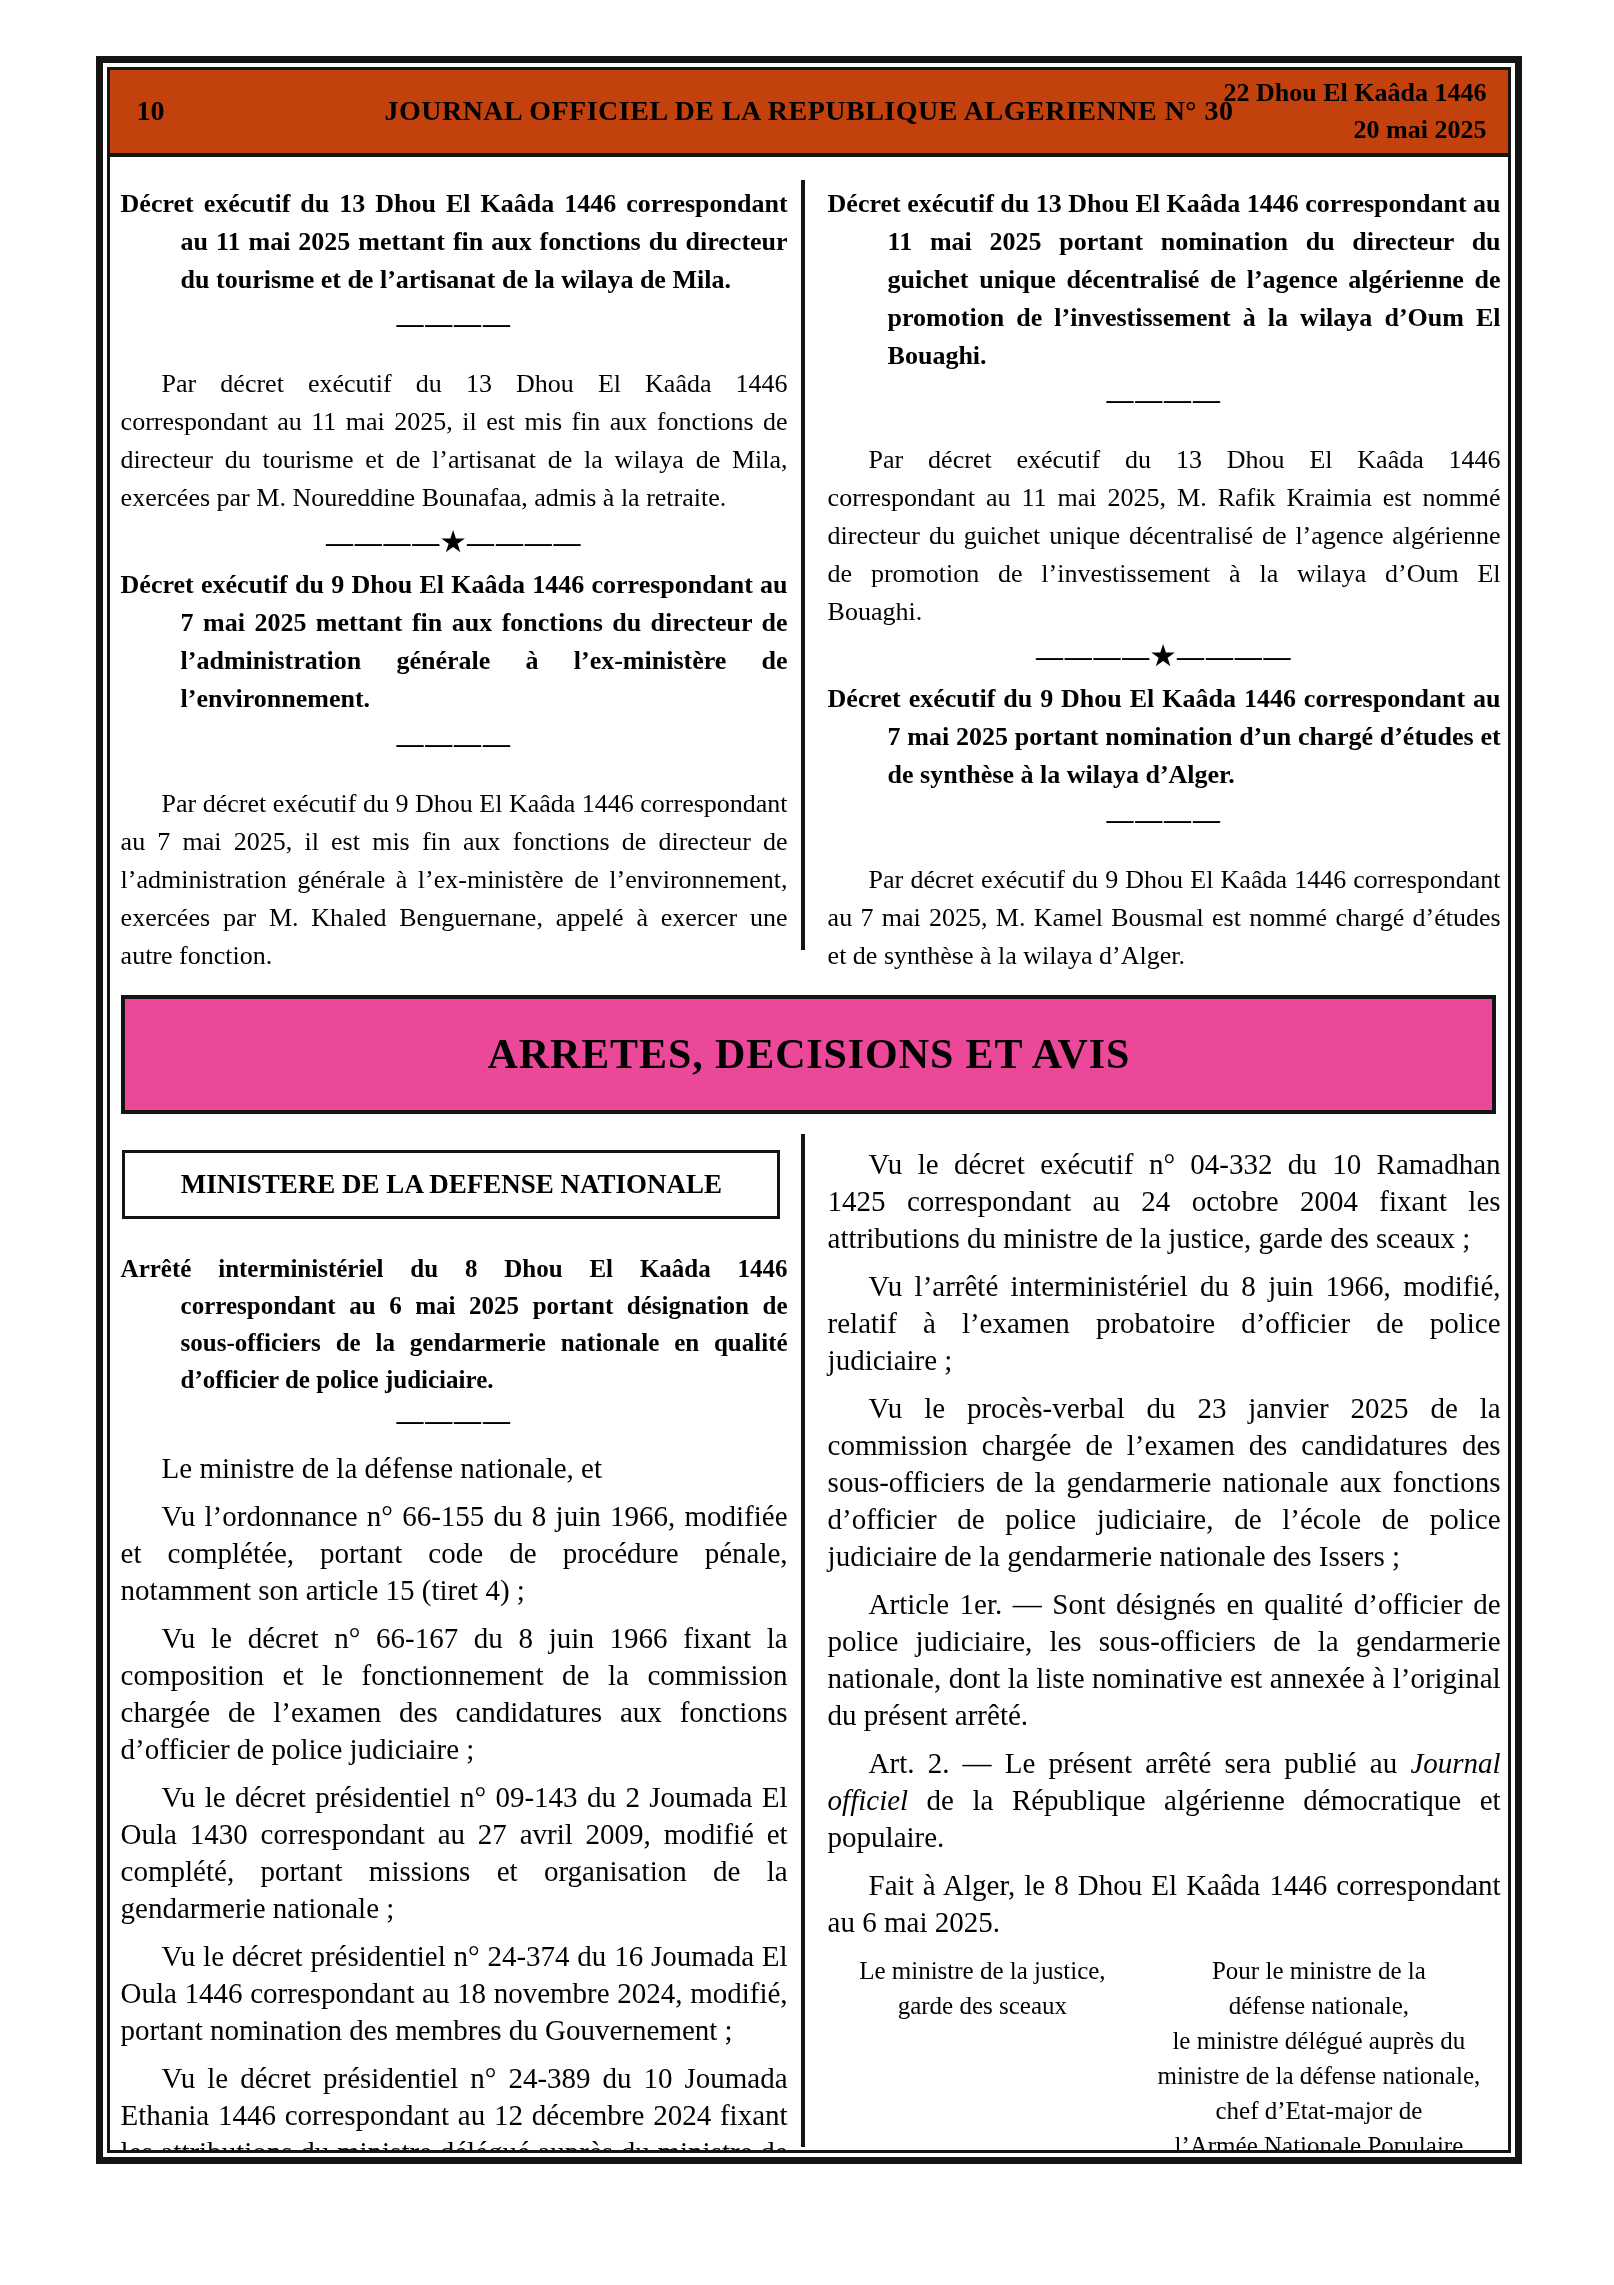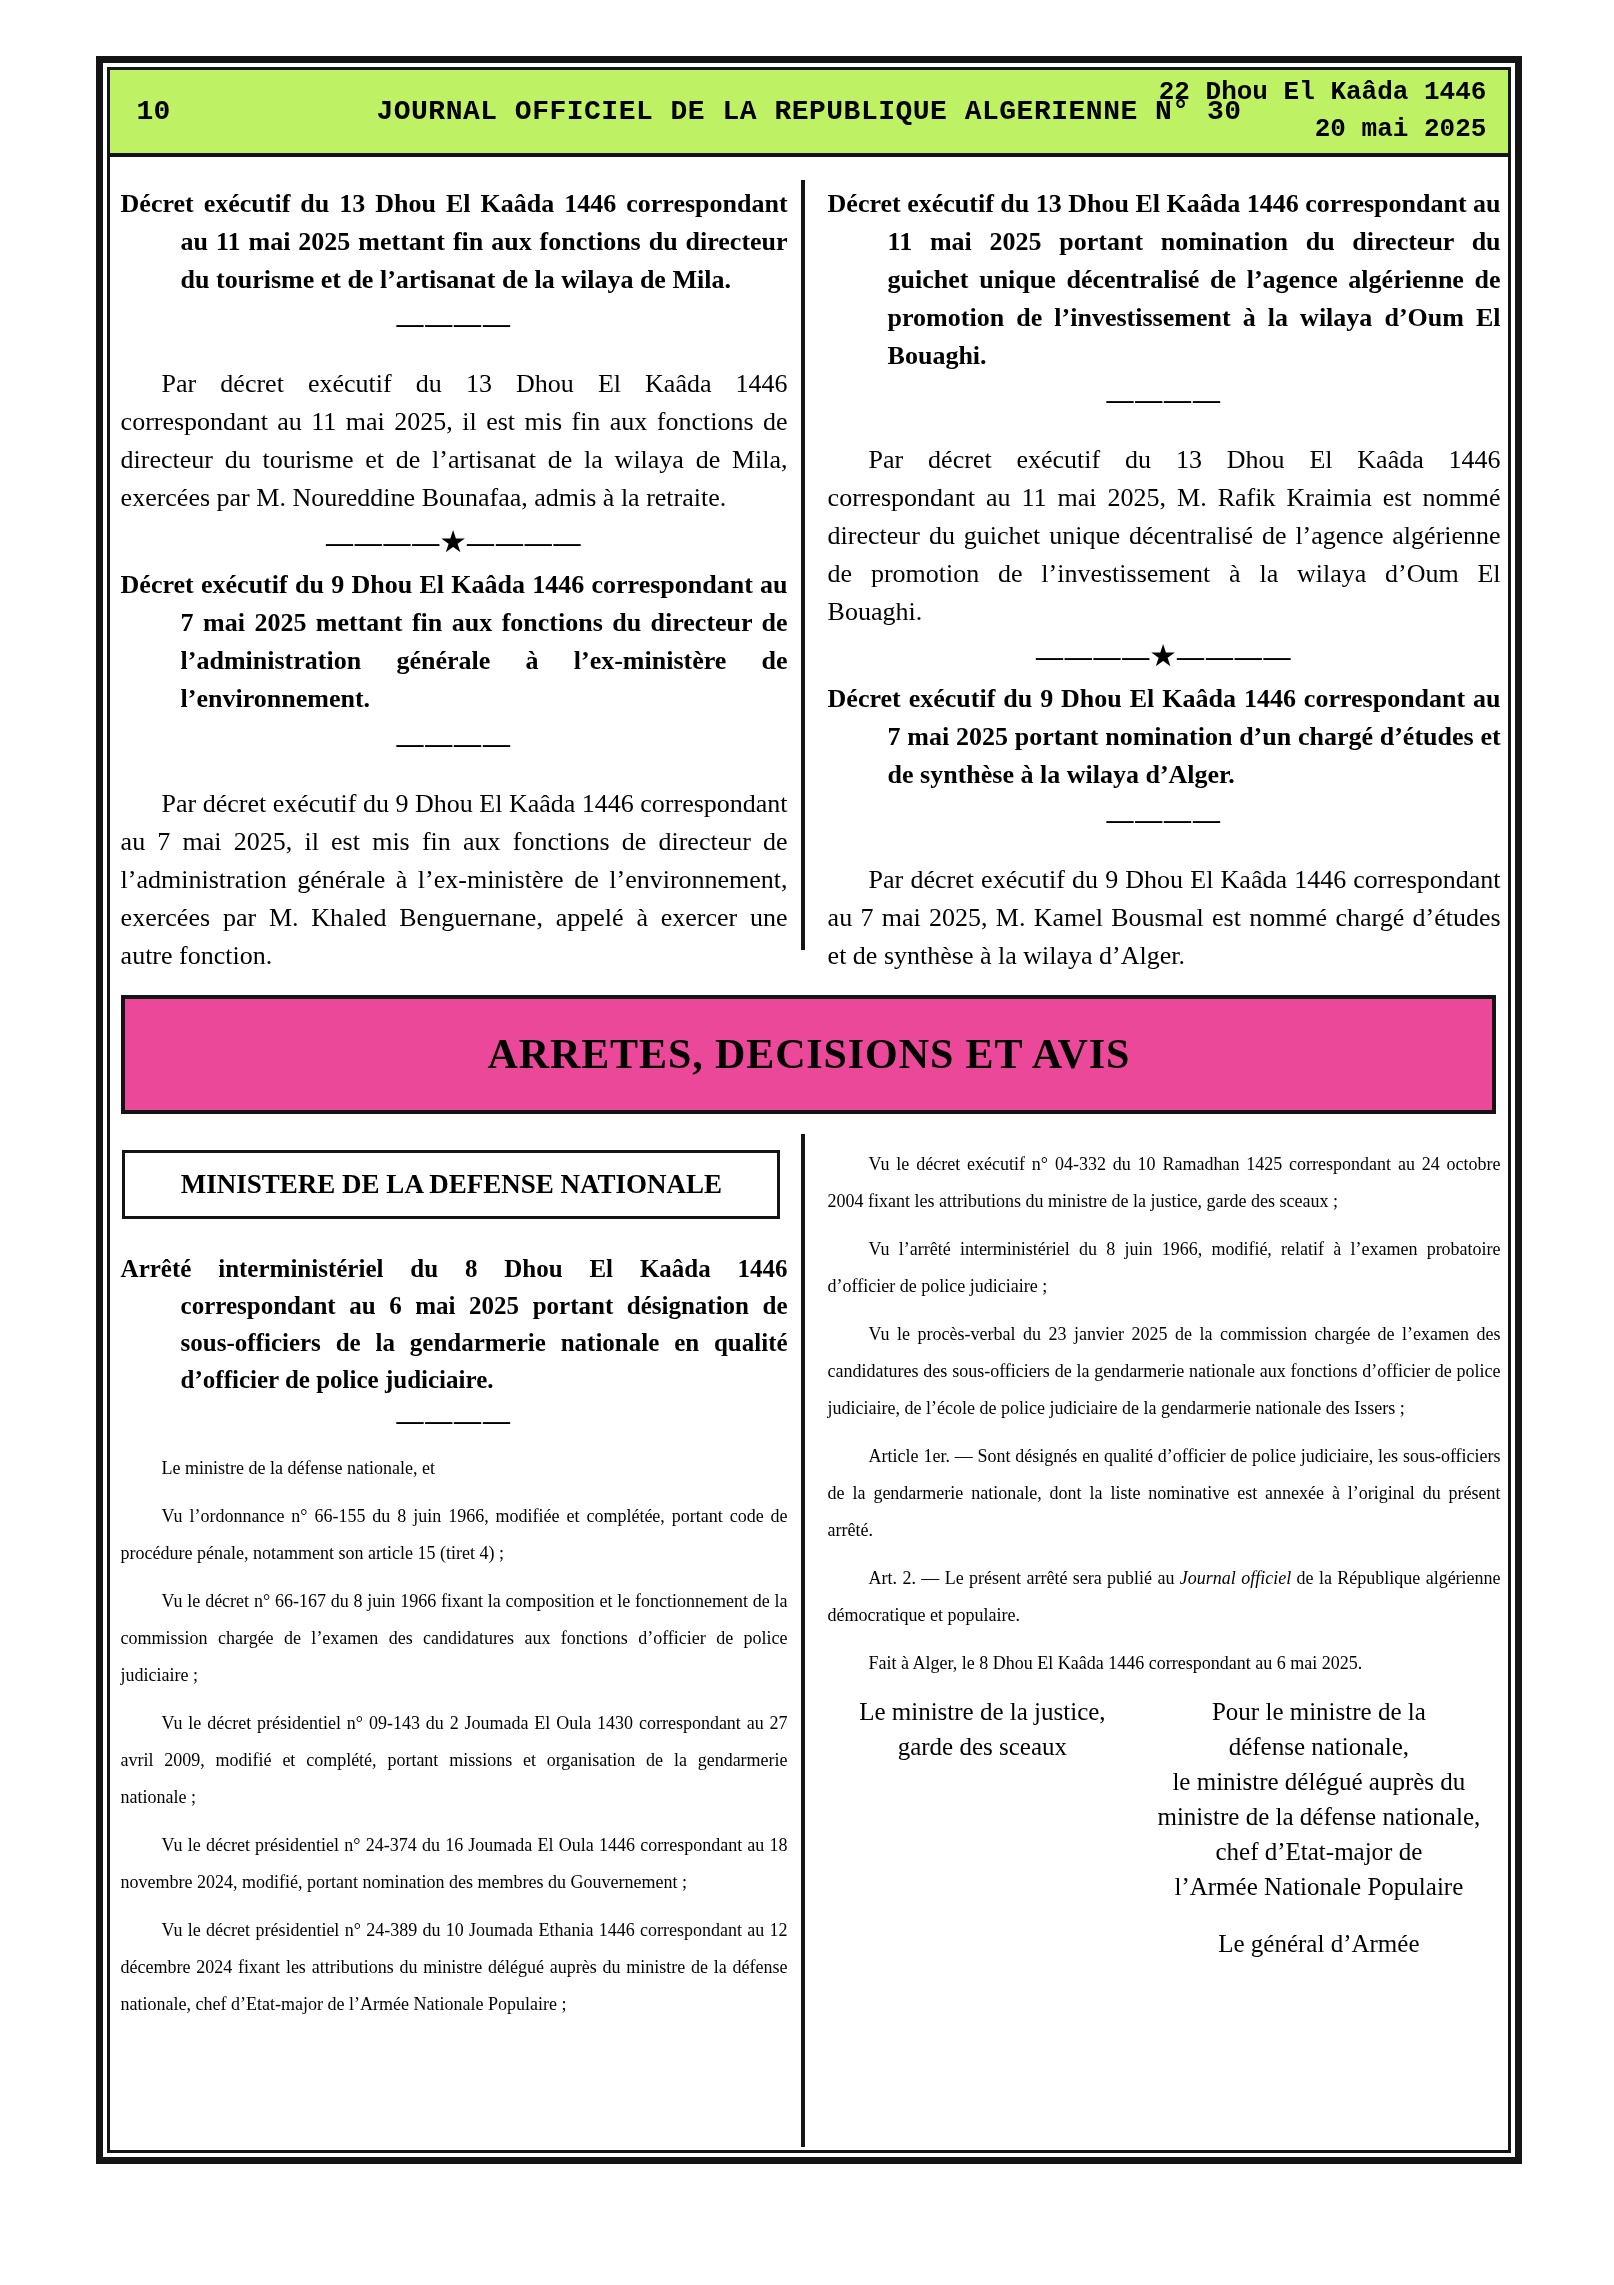--- a/index.html
+++ b/index.html
@@ -2,21 +2,21 @@
 <html style="font-size:14.5px"><head>
 <meta charset="utf-8">
 <style>
   html,body{margin:0;padding:0;}
   body{width:1615px;height:2285px;background:#ffffff;font-family:"Liberation Serif","DejaVu Serif",serif;color:#000;}
   .page{position:relative;width:1615px;height:2285px;background:#fff;overflow:hidden;}
   .frame-outer{position:absolute;left:96px;top:56px;width:1426px;height:2108px;border:7.2px solid #141414;padding:3.6px;box-sizing:border-box;}
   .frame-inner{position:relative;width:100%;height:100%;border:3.6px solid #141414;box-sizing:border-box;background:#fff;overflow:hidden;}
 
   
-  .header{height:83px;background:#bef264;border-bottom:4.5px solid #141414;position:relative;font-family:Liberation Mono, monospace;}
+  .header{height:83px;background:#c2410c;border-bottom:4.5px solid #141414;position:relative;}
   .pageno{position:absolute;left:27px;top:50%;transform:translateY(-50%);font-weight:bold;font-size:28px;}
   .htitle{position:absolute;left:0;right:0;top:50%;transform:translateY(-50%);text-align:center;font-weight:bold;font-size:28px;letter-spacing:0.5px;}
   .hdates{position:absolute;right:22px;top:50%;transform:translateY(-50%);text-align:right;font-weight:bold;font-size:26px;line-height:37px;}
 
   
   .top-area{position:absolute;top:88px;left:0;right:0;height:828px;}
   .banner{position:absolute;top:925px;left:11.8px;width:1375px;height:119px;box-sizing:border-box;border:4.5px solid #141414;background:#ec4899;display:flex;align-items:center;justify-content:center;}
   .banner-text{font-weight:bold;font-size:42px;letter-spacing:0.9px;}
   .lower-area{position:absolute;top:1064px;left:0;right:0;bottom:3.6px;}
 
@@ -25,21 +25,21 @@
   .tr{left:718px;width:673px;padding-top:27px;}
   .ll{left:11px;width:667px;padding-top:16.3px;}
   .lr{left:718px;width:673px;padding-top:12.7px;}
   .vdiv-top{position:absolute;left:691px;width:4.5px;top:22px;bottom:36px;background:#141414;}
   .vdiv-low{position:absolute;left:691px;width:4.5px;top:0;bottom:0;background:#141414;}
 
   
   .title{font-weight:bold;font-size:26px;line-height:38px;text-align:justify;padding-left:60px;text-indent:-60px;margin:0;}
   .top-area .title{line-height:38px;}
   .para{font-size:26px;line-height:38px;text-align:justify;text-indent:41px;margin:23.5px 0 0 0;}
-  .lower-area .para{font-size:18px;line-height:37px;margin:11px 0 0 0;}
+  .lower-area .para{font-size:29px;line-height:37px;margin:11px 0 0 0;}
   .lower-area .title{font-size:25px;line-height:37px;}
   .sep{font-weight:bold;font-size:27px;text-align:center;letter-spacing:1.8px;margin:5.4px 0;line-height:38px;}
   .lower-area .sep{margin:3.6px 0;line-height:37px;}
   .ministry-box{border:3.6px solid #141414;margin:0 7.2px 0 1.8px;padding:16.3px 7.2px;text-align:center;font-weight:bold;font-size:27px;}
   .center-bold{font-weight:bold;font-size:25px;line-height:37px;text-align:center;margin:14.5px 0 5.4px 0;}
 
   
   .sig-row{display:flex;margin-top:12px;}
   .sig-col{display:flex;flex-direction:column;text-align:center;box-sizing:border-box;}
   .sig-left{width:46%;}

